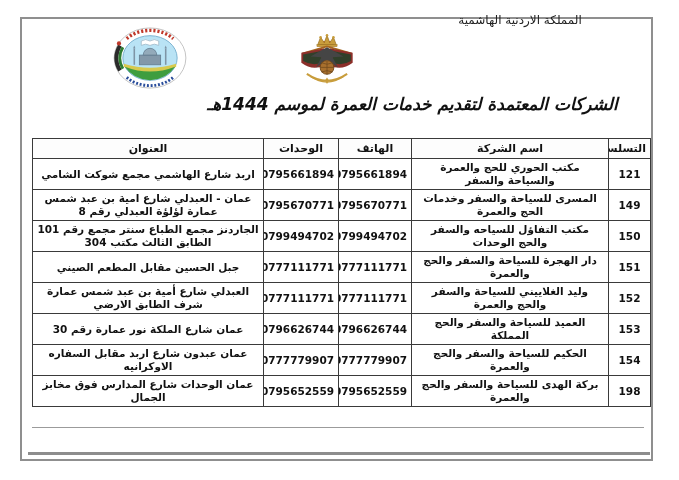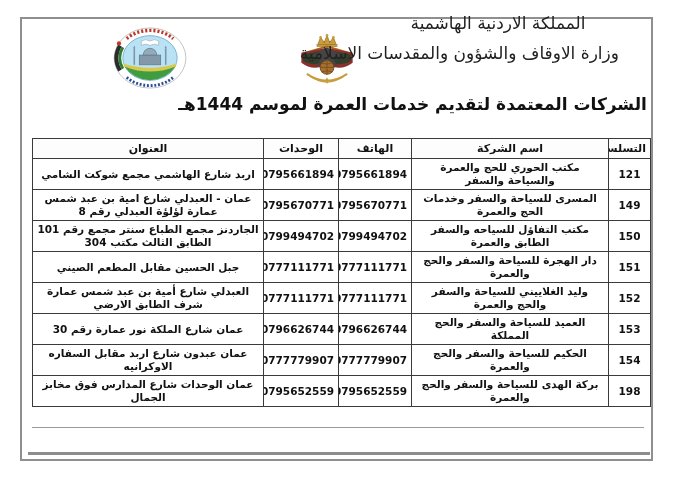--- a/index.html
+++ b/index.html
@@ -1,25 +1,25 @@
 <!DOCTYPE html>
 <html lang="ar"><head>
 <meta charset="utf-8">
 <style>
   html,body{margin:0;padding:0;background:#fff;}
   .page{position:relative;width:679px;height:480px;background:#fff;overflow:hidden;
         font-family:"DejaVu Sans",sans-serif;color:#1a1a1a;}
   .page-border{position:absolute;left:20px;top:17px;width:633px;height:444px;
         border:2px solid #8f8f8f;box-sizing:border-box;background:#fff;}
   .logo{position:absolute;}
-  .hdr-text{position:absolute;left:377px;top:13px;width:242px;text-align:center;
-        direction:rtl;font-size:17px;color:#222;}
+  .hdr-text{position:absolute;left:399px;top:13px;width:242px;text-align:center;
+        direction:rtl;font-size:12px;color:#222;}
   .hdr-text div{margin-bottom:10px;white-space:nowrap;}
   .doc-title{position:absolute;left:170px;top:94px;width:485px;text-align:center;
-        direction:rtl;font-size:17px;font-weight:bold;color:#111;}
+        direction:rtl;font-size:17px;font-weight:bold;font-style:italic;color:#111;}
   table.companies{position:absolute;left:32px;top:138px;width:618px;
         border-collapse:collapse;table-layout:fixed;direction:rtl;
         font-size:10.5px;font-weight:bold;color:#111;}
   table.companies th,table.companies td{border:1px solid #3a3a3a;text-align:center;
         vertical-align:middle;padding:2px 4px;line-height:13px;overflow:hidden;}
   table.companies th{height:15px;font-size:11px;background:#fdfdfd;}
   table.companies td{height:26px;}
   col.c-serial{width:42px;} col.c-company{width:197px;} col.c-phone{width:73px;}
   col.c-whatsapp{width:75px;} col.c-address{width:231px;}
   .rule-thin{position:absolute;left:32px;top:427px;width:612px;height:1px;background:#9b9b9b;}
@@ -71,21 +71,20 @@
       <circle cx="36" cy="38" r="7.5" fill="#a8702e" stroke="#70481c" stroke-width="1"></circle>
       <path d="M28.5,38 H43.5 M36,30.5 V45.5 M30,33 Q36,36 42,33 M30,43 Q36,40 42,43" stroke="#70481c" stroke-width="0.8" fill="none"></path>
       <path d="M14,45 Q36,60 58,45" fill="none" stroke="#c89d3c" stroke-width="2.2"></path>
       <path d="M18,48 Q36,60 54,48" fill="none" stroke="#c89d3c" stroke-width="1.4"></path>
       <path d="M34,52 L36,49 L38,52 L36,56 Z" fill="#c89d3c"></path>
     </svg>
   </div>
 
   <div class="hdr-text">
     <div>المملكة الاردنية الهاشمية</div>
-    <div>وزارة الاوقاف والشؤون والمقدسات الاسلامية</div>
   </div>
 
   <div class="doc-title">الشركات المعتمدة لتقديم خدمات العمرة لموسم 1444هـ</div>
 
   <table class="companies">
     <colgroup>
       <col class="c-serial">
         <col class="c-company">
         <col class="c-phone">
       <col class="c-whatsapp">
@@ -110,21 +109,21 @@
         </tr>
         <tr>
           <td>149</td>
           <td>المسرى للسياحة والسفر وخدمات الحج والعمرة</td>
           <td>0795670771</td>
           <td>0795670771</td>
           <td>عمان - العبدلي شارع امية بن عبد شمس عمارة لؤلؤة العبدلي رقم 8</td>
         </tr>
         <tr>
           <td>150</td>
-          <td>مكتب التفاؤل للسياحه والسفر الطابق والعمرة</td>
+          <td>مكتب التفاؤل للسياحه والسفر والحج الوحدات</td>
           <td>0799494702</td>
           <td>0799494702</td>
           <td>الجاردنز مجمع الطباع سنتر مجمع رقم 101 الطابق الثالث مكتب 304</td>
         </tr>
         <tr>
           <td>151</td>
           <td>دار الهجرة للسياحة والسفر والحج والعمرة</td>
           <td>0777111771</td>
           <td>0777111771</td>
           <td>جبل الحسين مقابل المطعم الصيني</td>

